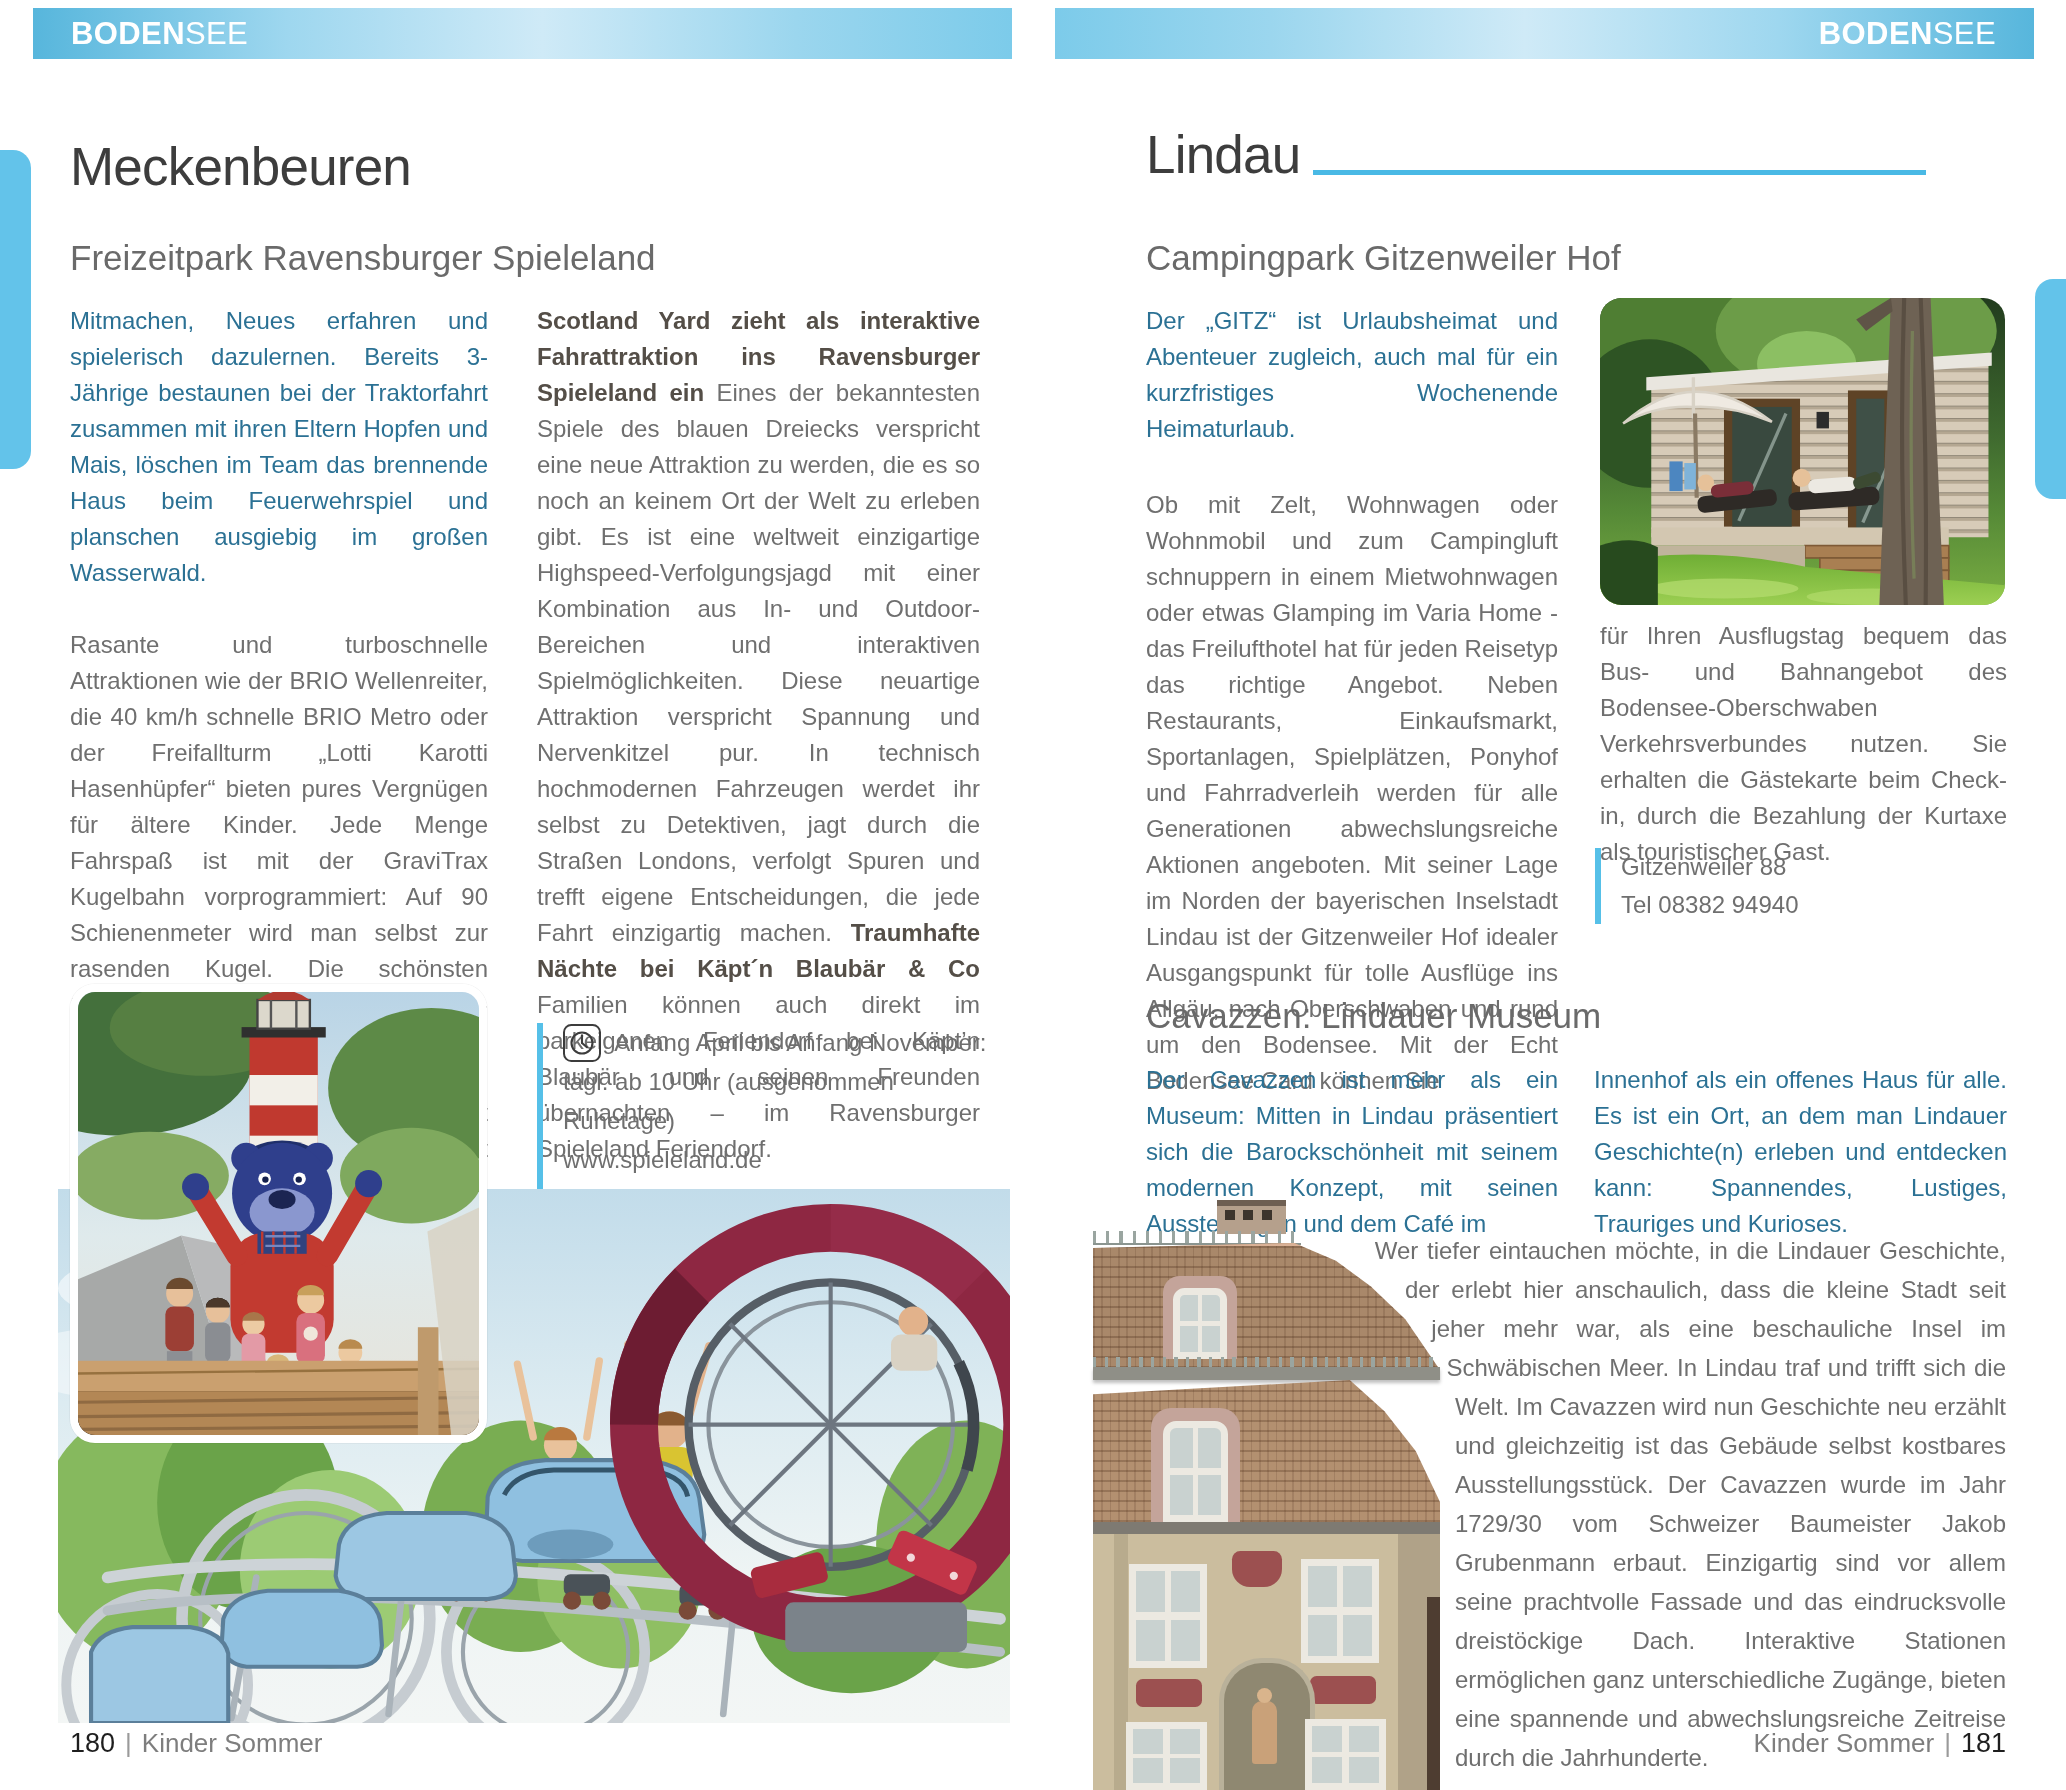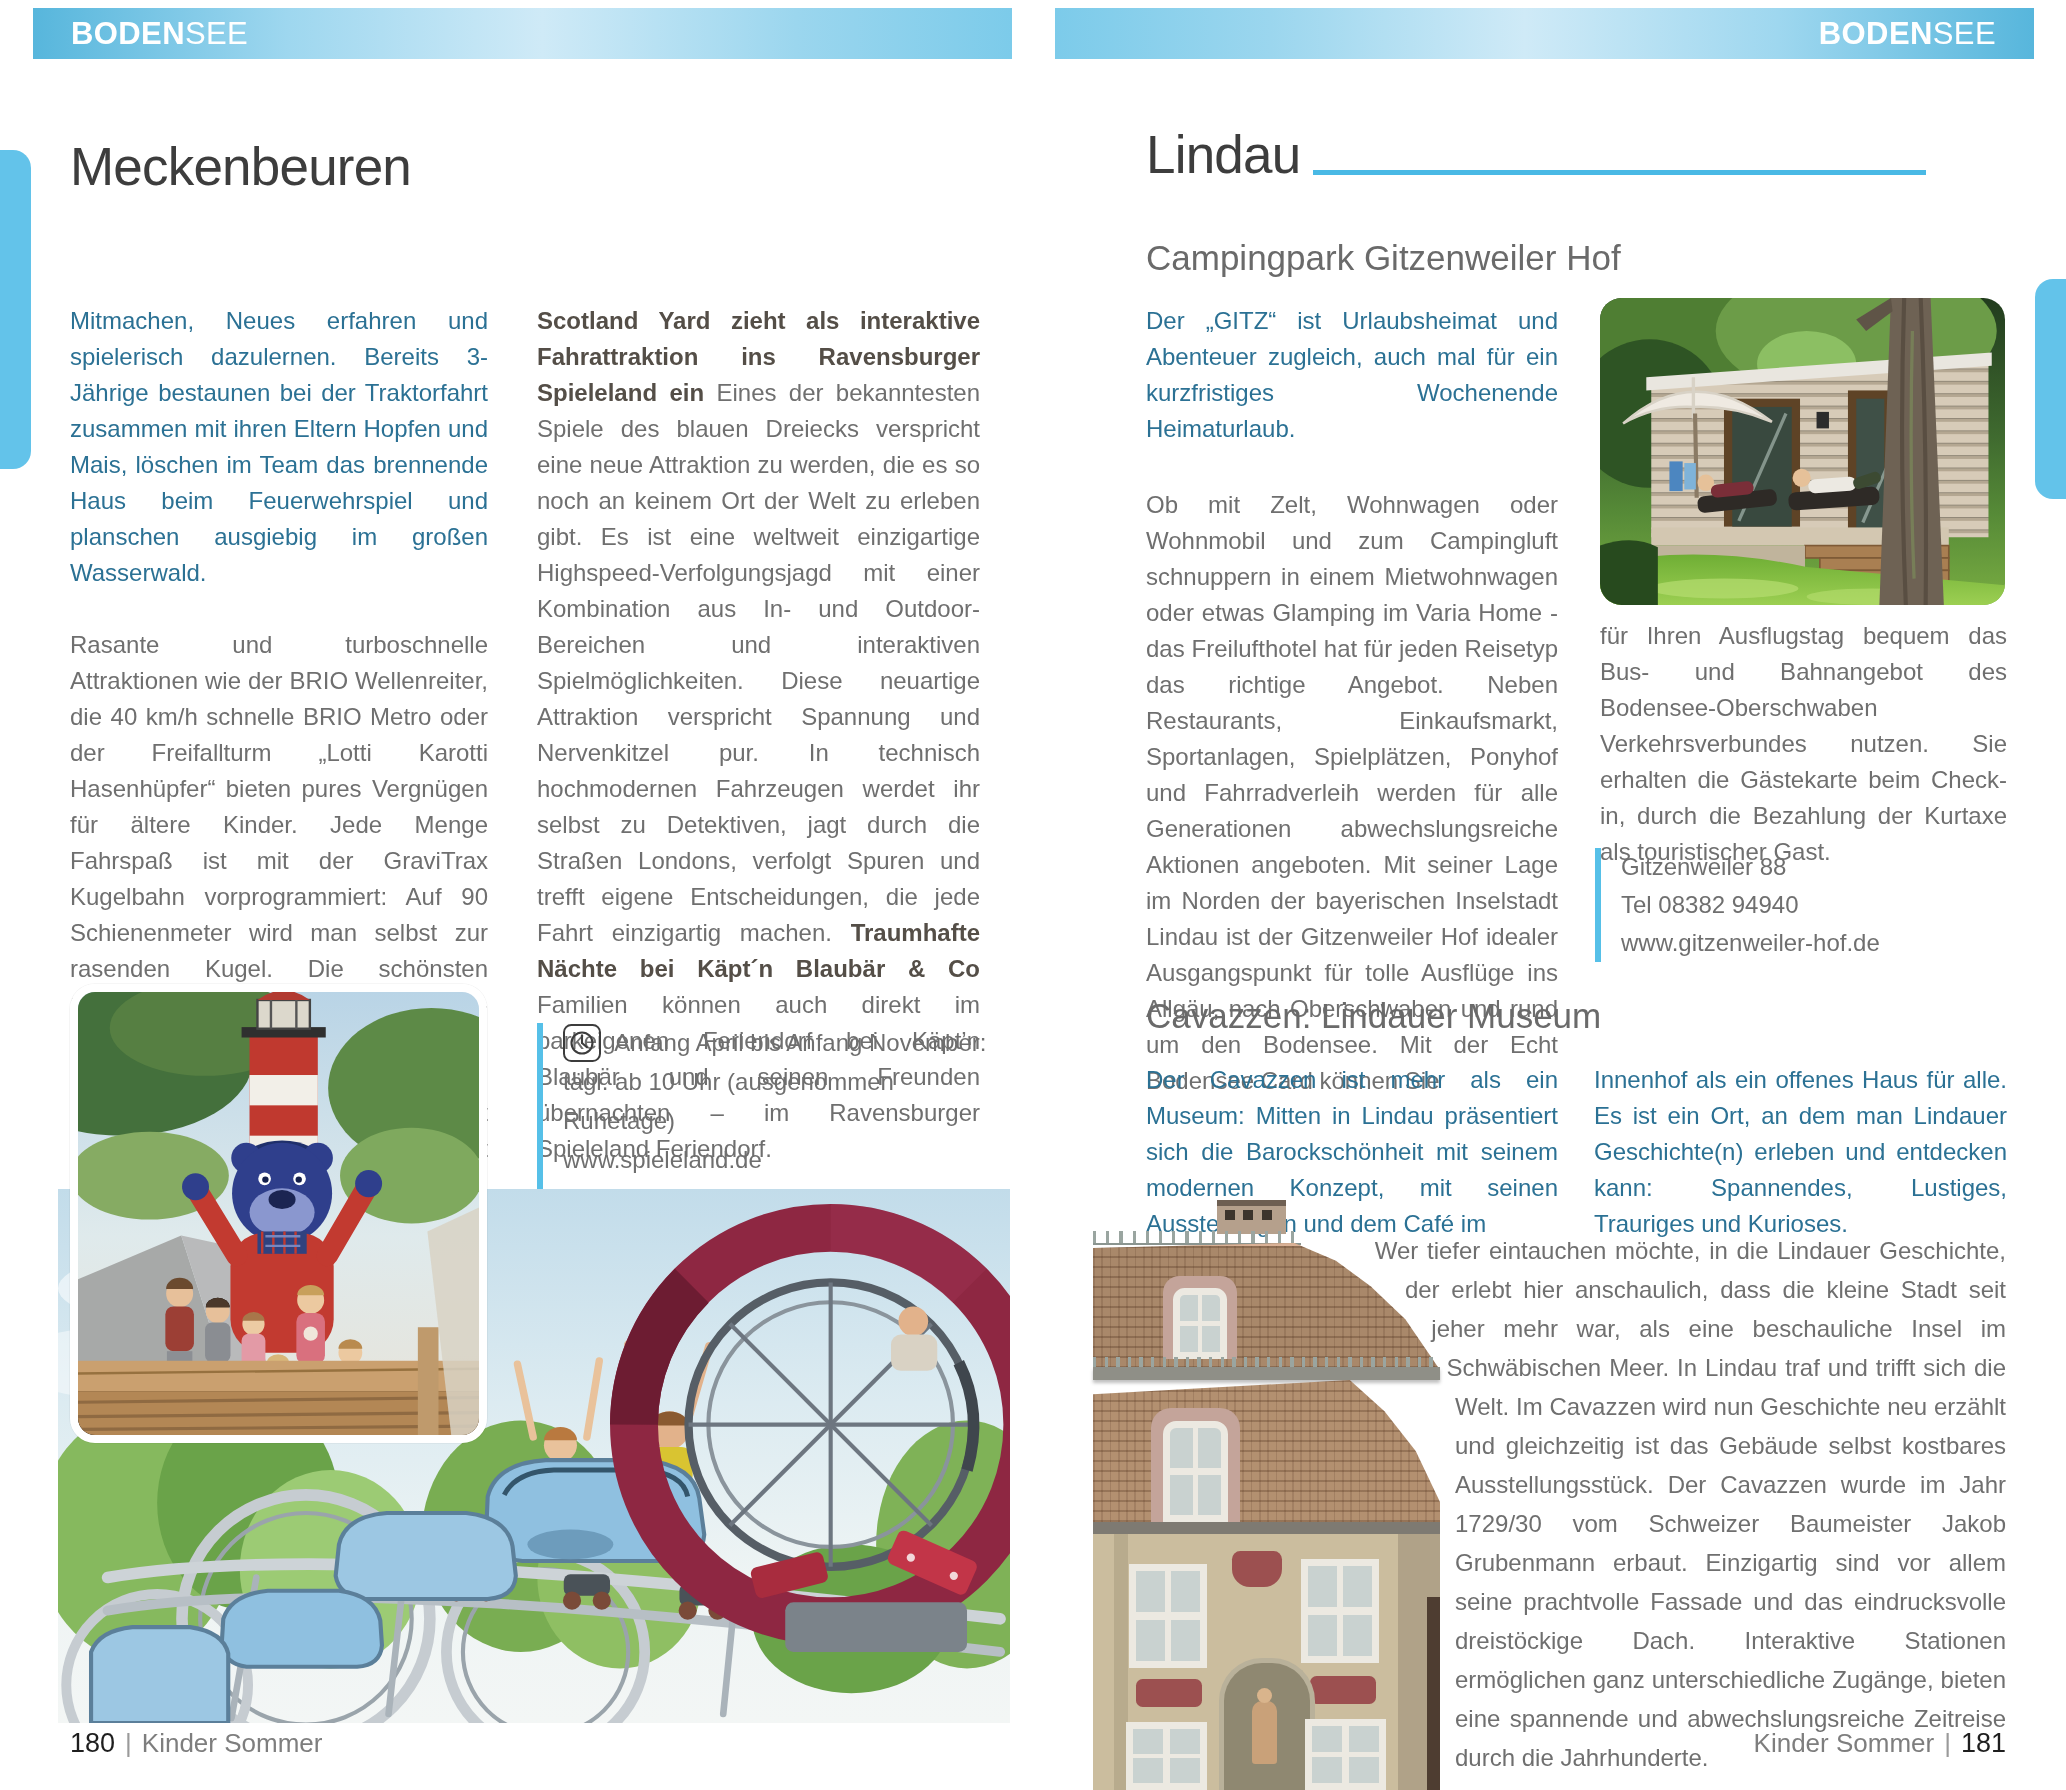--- a/index.html
+++ b/index.html
@@ -68,20 +68,21 @@
   </div>
   <div class="hdr right">
     <b>BODEN</b>
       <span class="lt">SEE</span>
   </div>
 
   <div class="tab l"></div>
   <div class="tab r"></div>
 
   <div class="city" style="left:70px;top:124px;margin-top:12px;">Meckenbeuren</div>
+  <div class="sect" style="left:70px;top:238px;">Freizeitpark Ravensburger Spieleland</div>
 
   <div class="col" style="left:70px;top:303px;width:418px;">
     <p class="blue" style="margin:0 0 36px 0;">Mitmachen, Neues erfahren und spielerisch dazulernen. Bereits 3-Jährige bestaunen bei der Traktorfahrt zusammen mit ihren Eltern Hopfen und Mais, löschen im Team das brennende Haus beim Feuerwehrspiel und planschen ausgiebig im großen Wasserwald.</p>
     <p style="margin:0;">Rasante und turboschnelle Attraktionen wie der BRIO Wellenreiter, die 40 km/h schnelle BRIO Metro oder der Freifallturm „Lotti Karotti Hasenhüpfer“ bieten pures Vergnügen für ältere Kinder. Jede Menge Fahrspaß ist mit der GraviTrax Kugelbahn vorprogrammiert: Auf 90 Schienenmeter wird man selbst zur rasenden Kugel. Die schönsten Spielideen von Ravensburger im XXL-Format wie „Das verrückte Labyrinth“, die Kakerlakak-Riesen-Schaukel und über 70 Attraktionen in acht Themenwelten warten darauf, entdeckt zu werden.</p>
   </div>
 
   <div class="col" style="left:537px;top:303px;width:443px;">
     <span class="bh">Scotland Yard zieht als interaktive Fahrattraktion ins Ravensburger Spieleland ein</span>
     <span>Eines der bekanntesten Spiele des blauen Dreiecks verspricht eine neue Attraktion zu werden, die es so noch an keinem Ort der Welt zu erleben gibt. Es ist eine weltweit einzigartige Highspeed-Verfolgungsjagd mit einer Kombination aus In- und Outdoor-Bereichen und interaktiven Spielmöglichkeiten. Diese neuartige Attraktion verspricht Spannung und Nervenkitzel pur. In technisch hochmodernen Fahrzeugen werdet ihr selbst zu Detektiven, jagt durch die Straßen Londons, verfolgt Spuren und trefft eigene Entscheidungen, die jede Fahrt einzigartig machen.</span>
     <span class="bh">Traumhafte Nächte bei Käpt´n Blaubär &amp; Co</span>
@@ -368,21 +369,20 @@
     </svg>
   </div>
 
   <div class="col" style="left:1600px;top:618px;width:407px;">
     <p style="margin:0;">für Ihren Ausflugstag bequem das Bus- und Bahnangebot des Bodensee-Oberschwaben Verkehrsverbundes nutzen. Sie erhalten die Gästekarte beim Check-in, durch die Bezahlung der Kurtaxe als touristischer Gast.</p>
   </div>
 
   <div class="ibox" style="left:1595px;top:848px;width:397px;line-height:38px;">
     <div>Gitzenweiler 88</div>
     <div>Tel 08382 94940</div>
-    <div>www.gitzenweiler-hof.de</div>
   </div>
 
   <div class="sect" style="left:1146px;top:996px;">Cavazzen: Lindauer Museum</div>
   <div class="col blue" style="left:1146px;top:1062px;width:412px;">Der Cavazzen ist mehr als ein Museum: Mitten in Lindau präsentiert sich die Barockschönheit mit seinem modernen Konzept, mit seinen Ausstellungen und dem Café im</div>
   <div class="col blue" style="left:1594px;top:1062px;width:413px;">Innenhof als ein offenes Haus für alle. Es ist ein Ort, an dem man Lindauer Geschichte(n) erleben und entdecken kann: Spannendes, Lustiges, Trauriges und Kurioses.</div>
 
   <div class="cavblock">
     <div class="building">
       <div class="b-abs" style="left:124px;top:0;width:69px;height:28px;background:#b5a08c;border-top:6.6px solid #6e5f52;"></div>
       <div class="b-abs" style="left:132px;top:10px;width:10px;height:10px;background:#3c342c;"></div>

